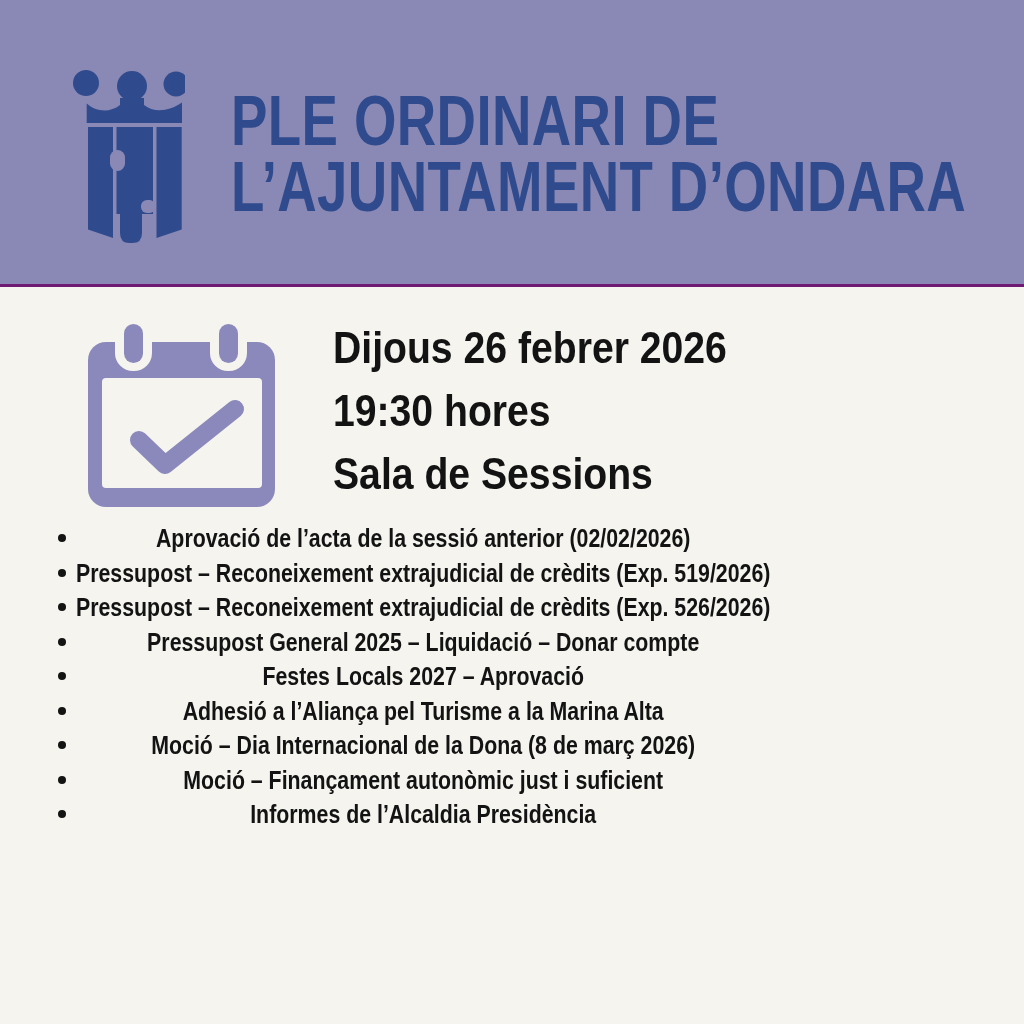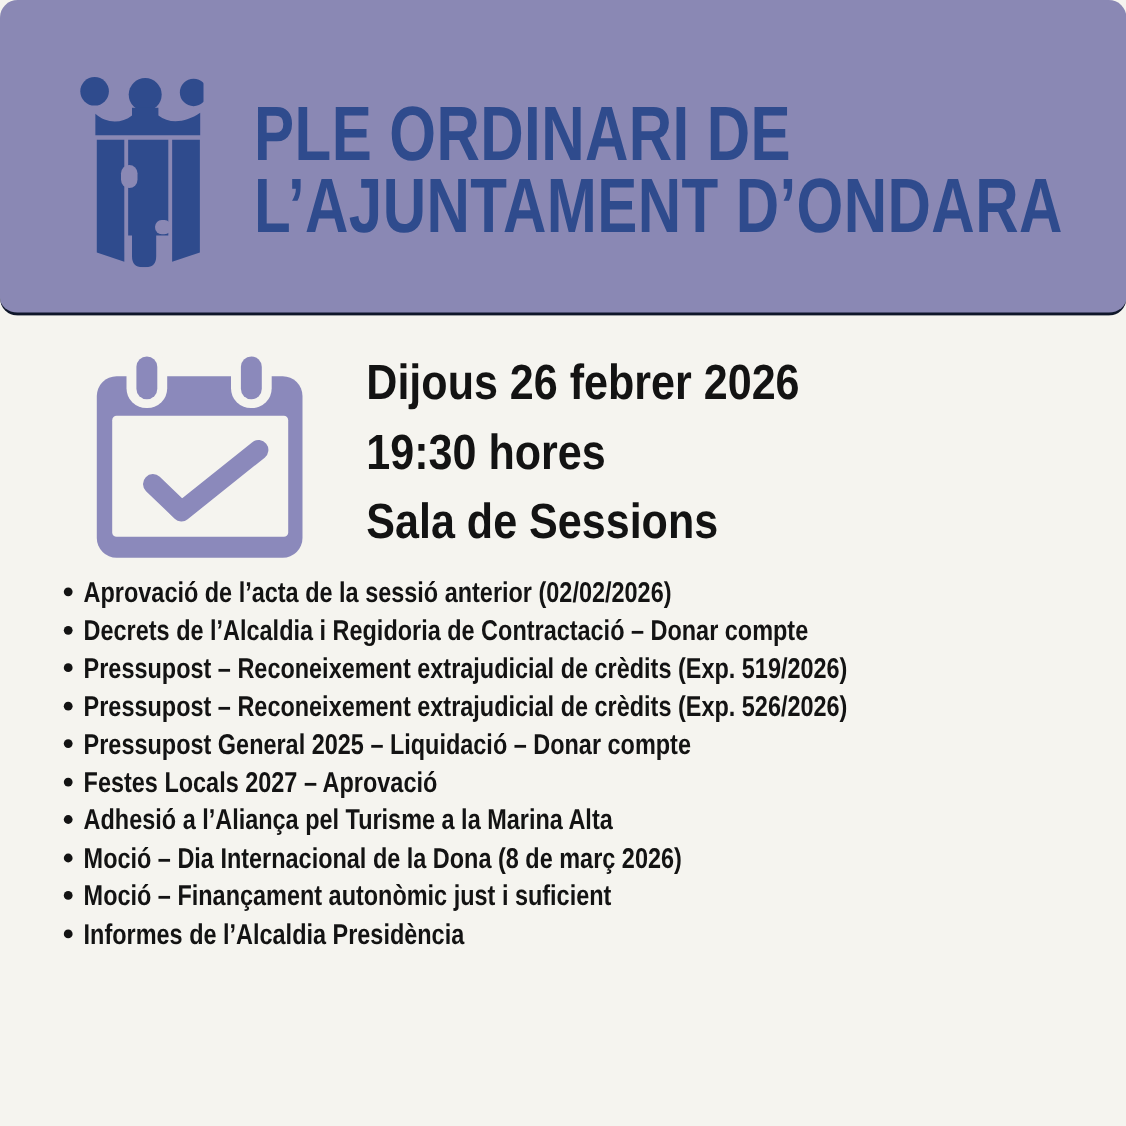--- a/index.html
+++ b/index.html
@@ -9,22 +9,21 @@
     font-family:"Liberation Sans", sans-serif;
     overflow:hidden;
   }
   .poster { position:relative; width:1024px; height:1024px; }
 
   
   .band {
     position:absolute; left:0; top:0;
     width:1024px; height:284px;
     background:#8a88b4;
-    border-bottom:3px solid #0f172a;
-    border-radius:16px;
+    border-bottom:3px solid #701a75;
   }
   .logo { position:absolute; left:72px; top:66px; }
   .title {
     position:absolute; left:231px; top:88px;
     color:#2f4b8d;
     font-weight:700; font-size:70px; line-height:66px;
     letter-spacing:0.5px; white-space:nowrap;
     transform:scaleX(0.78); transform-origin:0 0;
   }
 
@@ -32,21 +31,21 @@
   .main-icon { position:absolute; left:85px; top:318px; }
   .event {
     position:absolute; left:333px; top:316px;
     color:#131313; font-weight:700;
     font-size:45px; line-height:63px;
     white-space:nowrap;
     transform:scaleX(0.87); transform-origin:0 0;
   }
   .agenda {
     position:absolute; left:52px; top:521px;
-    margin:0; padding:0; list-style:none;
+    margin:0; padding:0; list-style:none;text-align:center;
   }
   .agenda li { position:relative; height:34.5px; padding-left:24px; }
   .agenda li::before {
     content:""; position:absolute; left:6px; top:13px;
     width:8px; height:8px; border-radius:50%; background:#131313;
   }
   .agenda li span {
     display:block;
     font-size:26px; font-weight:700; line-height:34.5px;
     color:#131313; white-space:nowrap;
@@ -95,23 +94,20 @@
       <div>Dijous 26 febrer 2026</div>
       <div>19:30 hores</div>
       <div>Sala de Sessions</div>
     </div>
 
     <ul class="agenda">
       <li>
           <span>Aprovació de l’acta de la sessió anterior (02/02/2026)</span>
         </li>
       <li>
-          <span>Decrets de l’Alcaldia i Regidoria de Contractació – Donar compte</span>
-        </li>
-      <li>
           <span>Pressupost – Reconeixement extrajudicial de crèdits (Exp. 519/2026)</span>
         </li>
       <li>
           <span>Pressupost – Reconeixement extrajudicial de crèdits (Exp. 526/2026)</span>
         </li>
       <li>
           <span>Pressupost General 2025 – Liquidació – Donar compte</span>
         </li>
       <li>
           <span>Festes Locals 2027 – Aprovació</span>

